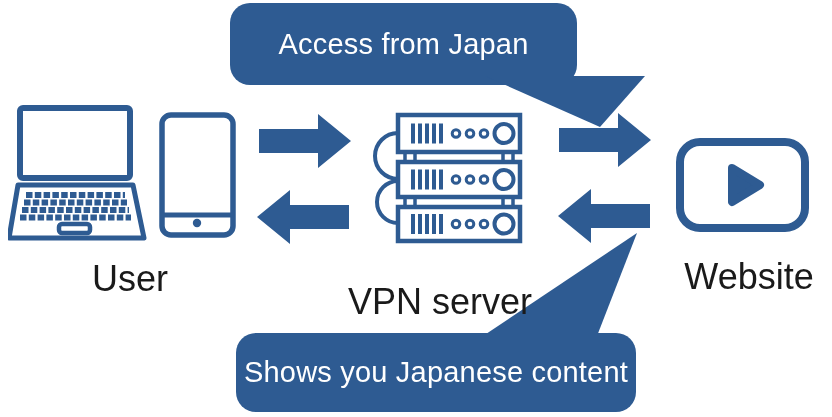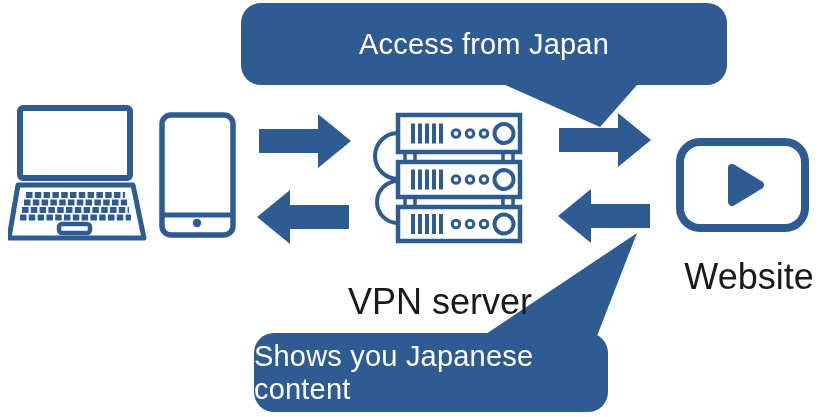--- a/index.html
+++ b/index.html
@@ -21,31 +21,31 @@
   .stroke{stroke:#2E5B92;fill:#ffffff;}
   .nofill{stroke:#2E5B92;fill:none;}
   .fill{fill:#2E5B92;}
   .keys{stroke:#2E5B92;stroke-width:6;fill:none;stroke-dasharray:6.5 2.3;}
 </style>
 </head>
 <body>
 
 <div class="canvas">
 
-  <div class="callout" style="left:241px;top:3px;width:486px;height:82px;">
+  <div class="callout" style="left:230px;top:3px;width:347px;height:82px;">
     <span>Access from Japan</span>
   </div>
   <svg class="abs" style="left:485px;top:76px;" width="163" height="52" viewBox="0 0 163 52">
     <polygon class="fill" points="0,0 115,51 160,0"></polygon>
   </svg>
 
   <svg class="abs" style="left:483px;top:233px;" width="157" height="103" viewBox="0 0 157 103">
     <polygon class="fill" points="0,103 154,0 114,103"></polygon>
   </svg>
-  <div class="callout" style="left:254px;top:333px;width:354px;height:79px;">
+  <div class="callout" style="left:236px;top:333px;width:400px;height:79px;">
     <span>Shows you Japanese content</span>
   </div>
 
   <svg class="abs" style="left:8px;top:103px;" width="145" height="142" viewBox="0 0 145 142">
     <rect class="stroke" x="12" y="5" width="110" height="70" rx="3" stroke-width="6"></rect>
     <polygon class="stroke" points="10,82 125,82 136,135 1,135" stroke-width="5" stroke-linejoin="round"></polygon>
     <path class="keys" d="M18 92 H117"></path>
     <path class="keys" d="M16 99.5 H119"></path>
     <path class="keys" d="M14 107 H121"></path>
     <path class="keys" d="M12 114.5 H123"></path>
@@ -114,16 +114,17 @@
 
   <svg class="abs" style="left:558px;top:189px;" width="92" height="54" viewBox="0 0 92 54">
     <polygon class="fill" points="92,15 33,15 33,0 0,27 33,54 33,39 92,39"></polygon>
   </svg>
 
   <svg class="abs" style="left:674px;top:136px;" width="138" height="100" viewBox="0 0 138 100">
     <rect class="stroke" x="6" y="6" width="125" height="86" rx="20" stroke-width="8"></rect>
     <polygon class="fill" points="58,32 86,49 58,66" stroke="#2E5B92" stroke-width="8" stroke-linejoin="round"></polygon>
   </svg>
 
+  <div class="node-label" style="left:30px;top:257px;">User</div>
   <div class="node-label" style="left:340px;top:238px;margin-top:42px;">VPN server</div>
   <div class="node-label" style="left:649px;top:255px;">Website</div>
 
 </div>
 
 </body></html>

